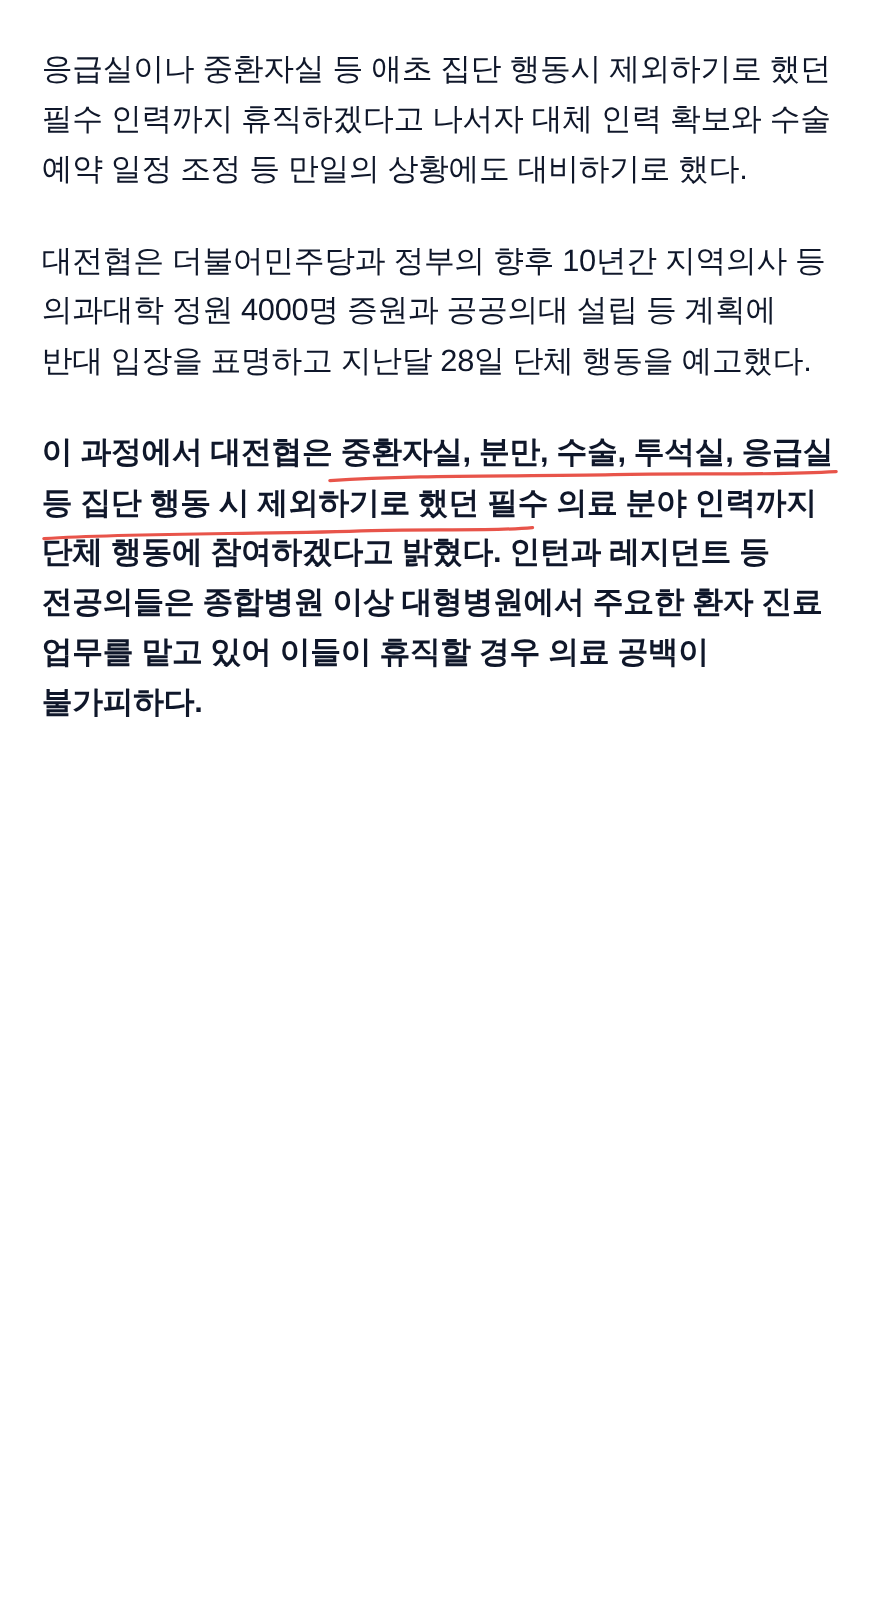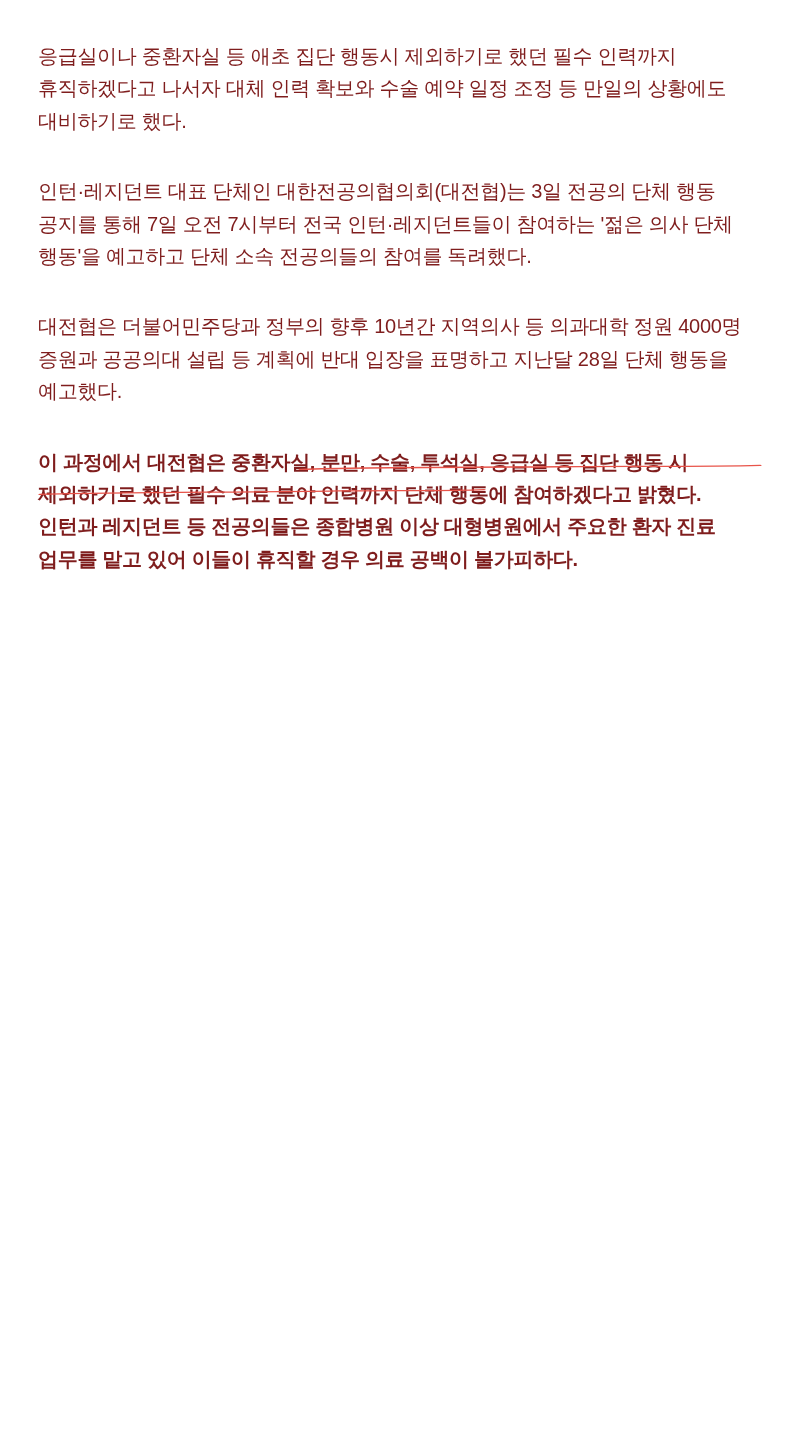--- a/index.html
+++ b/index.html
@@ -11,24 +11,24 @@
     width: 800px;
     min-height: 1453px;
     font-family: "Liberation Sans", "DejaVu Sans", sans-serif;
     color: #1a1a1a;
   }
   .article {
     padding: 40px 38px 30px 38px;
     box-sizing: border-box;
   }
   .para {
-    font-size: 20px;
+    font-size: 28px;
     line-height: 1.62;
     letter-spacing: -0.3px;
-    color: #7f1d1d;
+    color: #0f172a;
     margin: 0 0 38px 0;
     word-break: keep-all;
     white-space: pre-wrap;
   }
   .para:last-child {
     margin-bottom: 0;
   }
   
   .para-underlined {
     position: relative;
@@ -49,21 +49,20 @@
     overflow: visible;
   }
 </style>
 </head>
 <body>
 
 <div class="article">
 
   <p class="para">응급실이나 중환자실 등 애초 집단 행동시 제외하기로 했던 필수 인력까지 휴직하겠다고 나서자 대체 인력 확보와 수술 예약 일정 조정 등 만일의 상황에도 대비하기로 했다.</p>
 
-  <p class="para">인턴·레지던트 대표 단체인 대한전공의협의회(대전협)는 3일 전공의 단체 행동 공지를 통해 7일 오전 7시부터 전국 인턴·레지던트들이 참여하는 '젊은 의사 단체 행동'을 예고하고 단체 소속 전공의들의 참여를 독려했다.</p>
 
 
   <p class="para">대전협은 더불어민주당과 정부의 향후 10년간 지역의사 등 의과대학 정원 4000명 증원과 공공의대 설립 등 계획에 반대 입장을 표명하고 지난달 28일 단체 행동을 예고했다.</p>
 
   <div class="para-underlined">
     <p class="para">이 과정에서 대전협은 중환자실, 분만, 수술, 투석실, 응급실 등 집단 행동 시 제외하기로 했던 필수 의료 분야 인력까지 단체 행동에 참여하겠다고 밝혔다. 인턴과 레지던트 등 전공의들은 종합병원 이상 대형병원에서 주요한 환자 진료 업무를 맡고 있어 이들이 휴직할 경우 의료 공백이 불가피하다.</p>
     <div class="underline-layer">
       <svg viewBox="0 0 724 300" preserveAspectRatio="none" aria-hidden="true">
         <path d="M262 54 C340 48, 430 50, 520 48 C590 46, 660 49, 722 45" fill="none" stroke="#e8544a" stroke-width="3.2" stroke-linecap="round"></path>
         <path d="M2 112 C90 106, 200 108, 300 104 C360 102, 408 105, 446 101" fill="none" stroke="#e8544a" stroke-width="3.2" stroke-linecap="round"></path>

